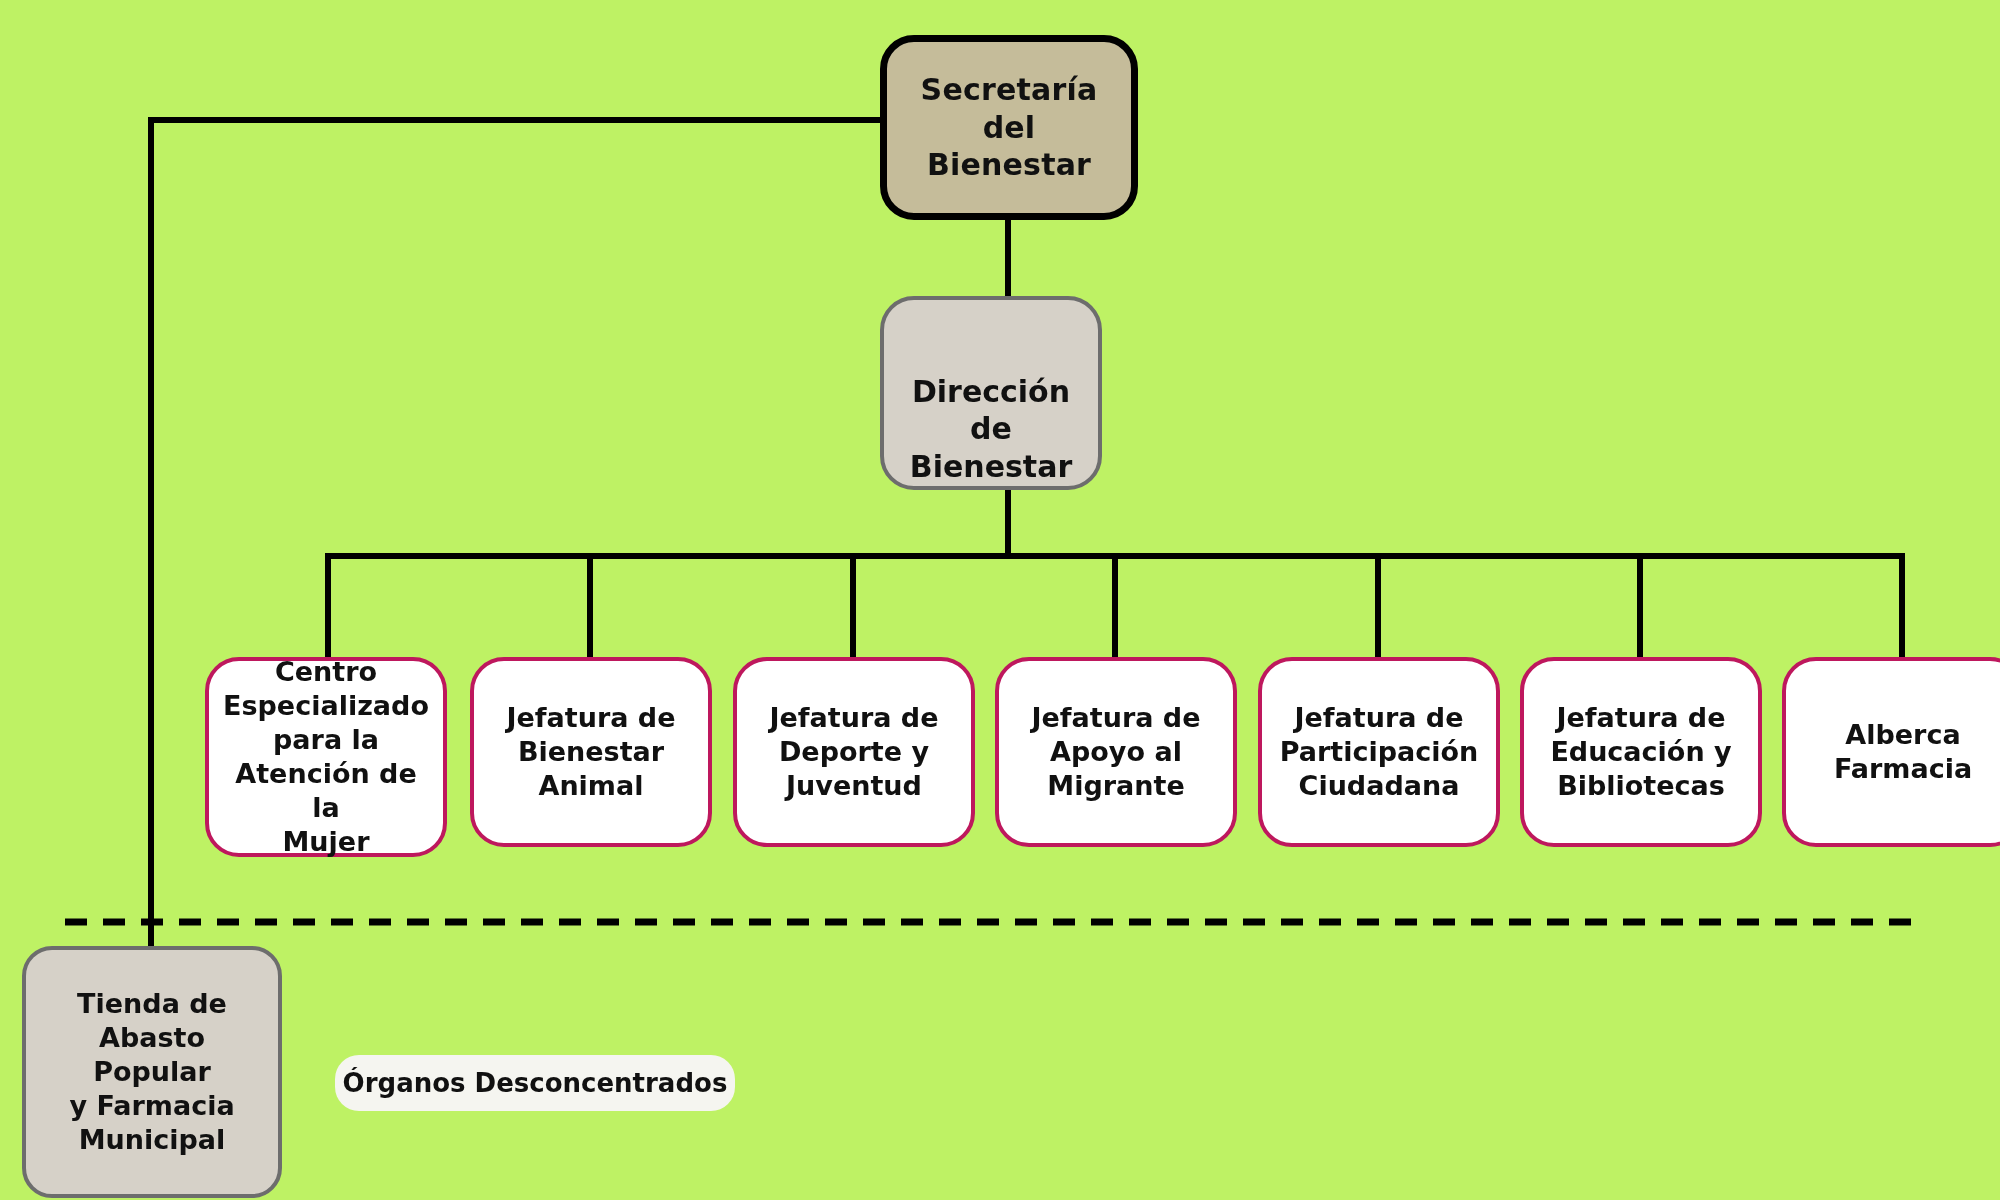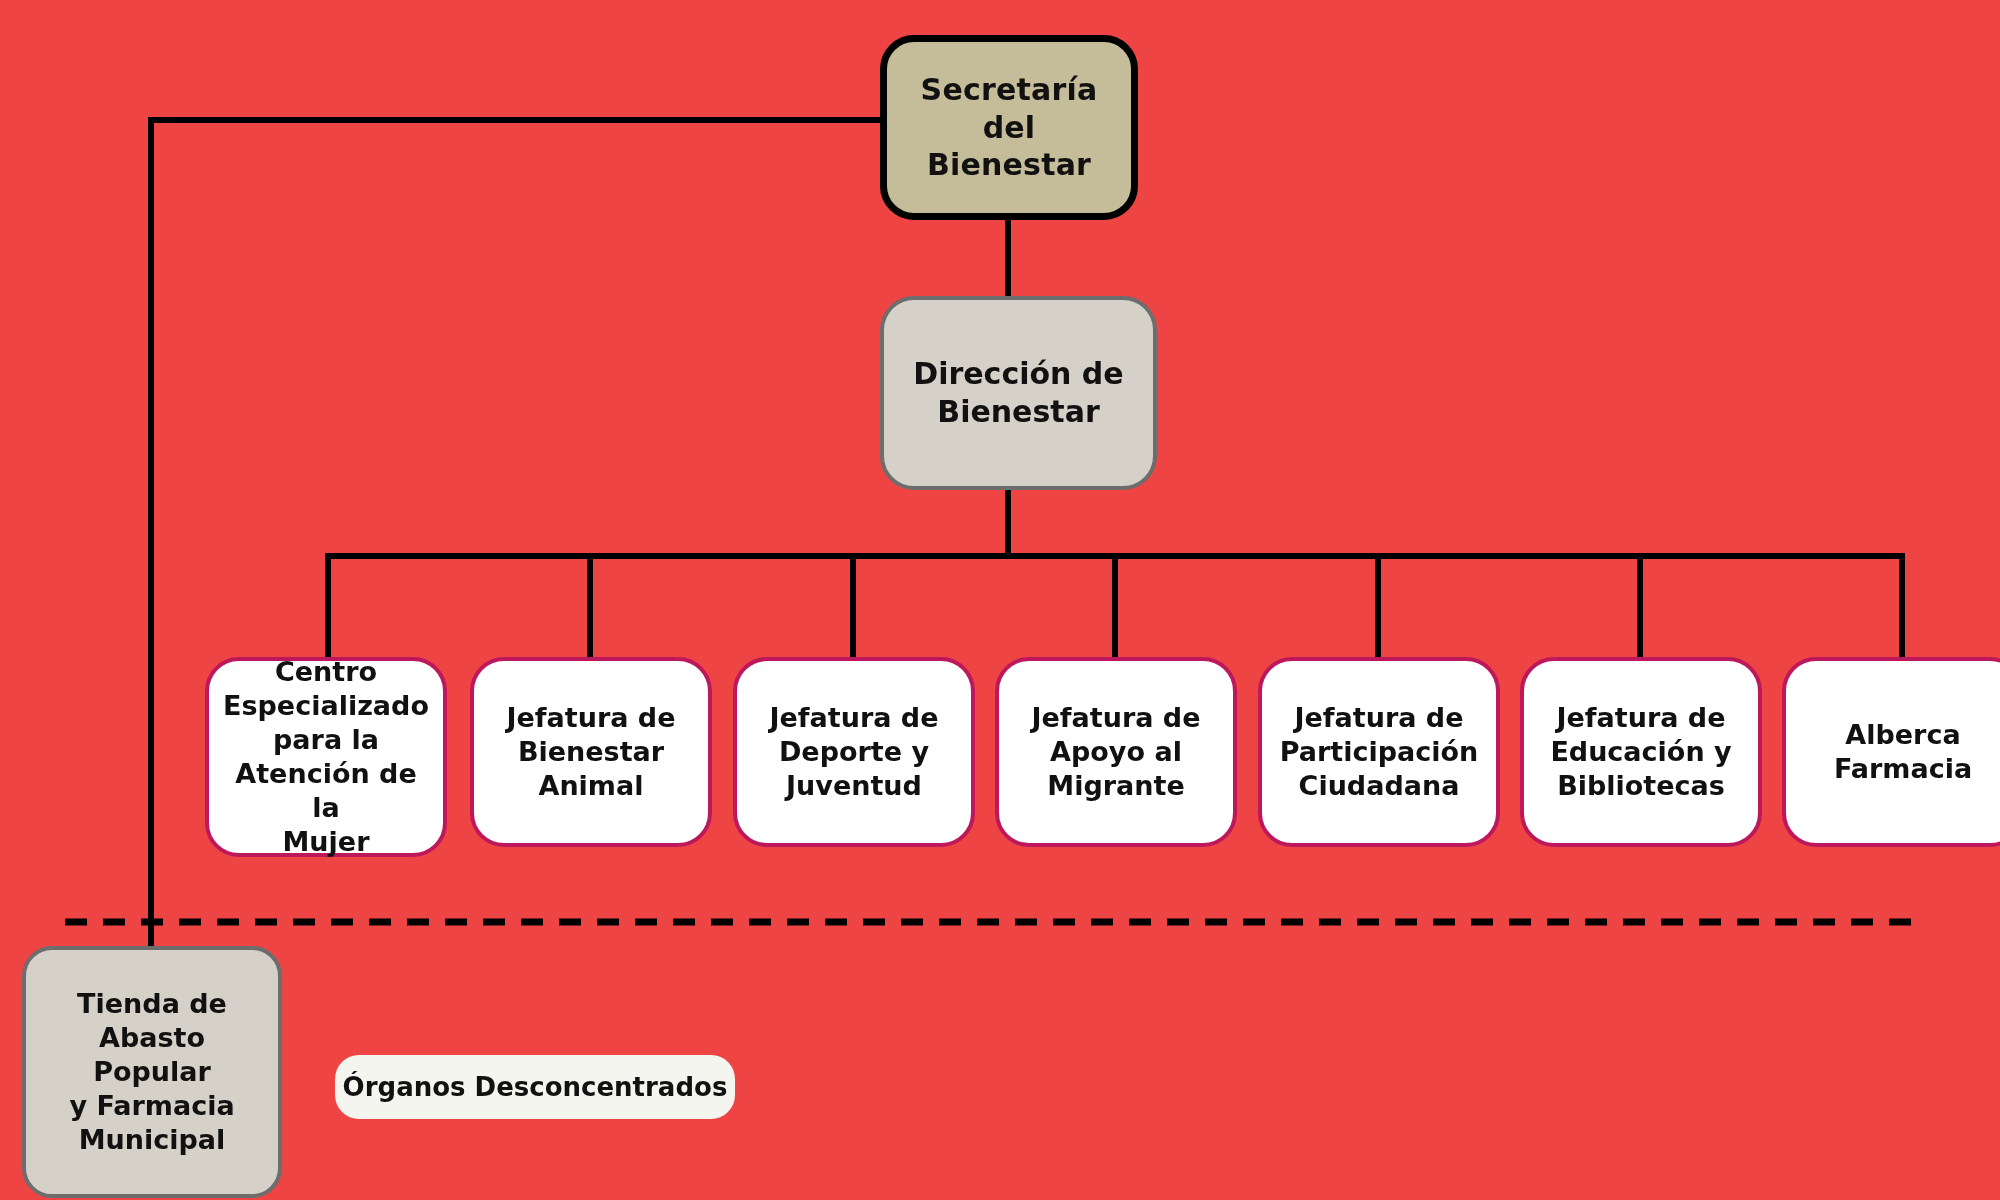--- a/index.html
+++ b/index.html
@@ -8,21 +8,21 @@
     padding: 0;
     background: #ffffff;
   }
   body {
     font-family: "DejaVu Sans", "Liberation Sans", sans-serif;
   }
   #canvas {
     position: relative;
     width: 2000px;
     height: 1200px;
-    background: #ef4444;
+    background: #bef264;
     overflow: hidden;
   }
   #edges {
     position: absolute;
     left: 0;
     top: 0;
     width: 2000px;
     height: 1200px;
     pointer-events: none;
   }
@@ -108,21 +108,21 @@
     <line x1="151" y1="117" x2="151" y2="948" stroke="#000000" stroke-width="6"></line>
 
     <line x1="65" y1="922" x2="1927" y2="922" stroke="#000000" stroke-width="7" stroke-dasharray="22 16"></line>
   </svg>
 
   <div class="node node-root" style="left:880px; top:35px; width:258px; height:185px;">
     <span class="node-label">Secretaría del
 Bienestar</span>
   </div>
 
-  <div class="node node-dir" style="left:880px; top:296px; width:277px; height:194px;">
+  <div class="node node-dir" style="left:880px; top:296px; width:222px; height:194px;align-items:flex-end;">
     <span class="node-label">Dirección de
 Bienestar</span>
   </div>
 
   <div class="node node-leaf" style="left:205px; top:657px; width:242px; height:200px;">
     <span class="node-label">Centro
 Especializado
 para la
 Atención de la
 Mujer</span>
@@ -163,17 +163,17 @@
 Farmacia</span>
   </div>
 
   <div class="node node-desc" style="left:22px; top:946px; width:260px; height:252px;">
     <span class="node-label">Tienda de
 Abasto Popular
 y Farmacia
 Municipal</span>
   </div>
 
-  <div class="legend-pill" style="left:335px; top:1055px; width:400px; height:64px;justify-content:center;">
+  <div class="legend-pill" style="left:335px; top:1055px; width:400px; height:56px;justify-content:center;">
     <span>Órganos Desconcentrados</span>
   </div>
 
 </div>
 
 </body></html>

